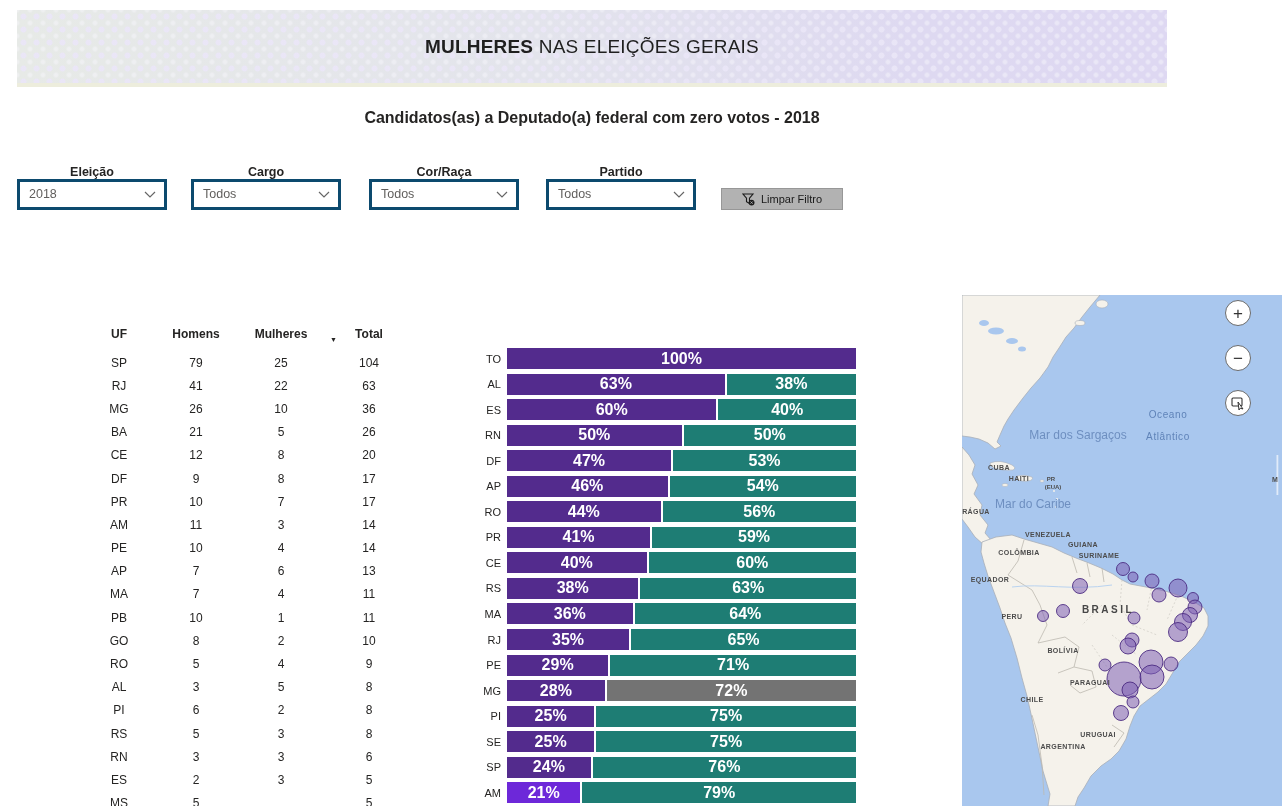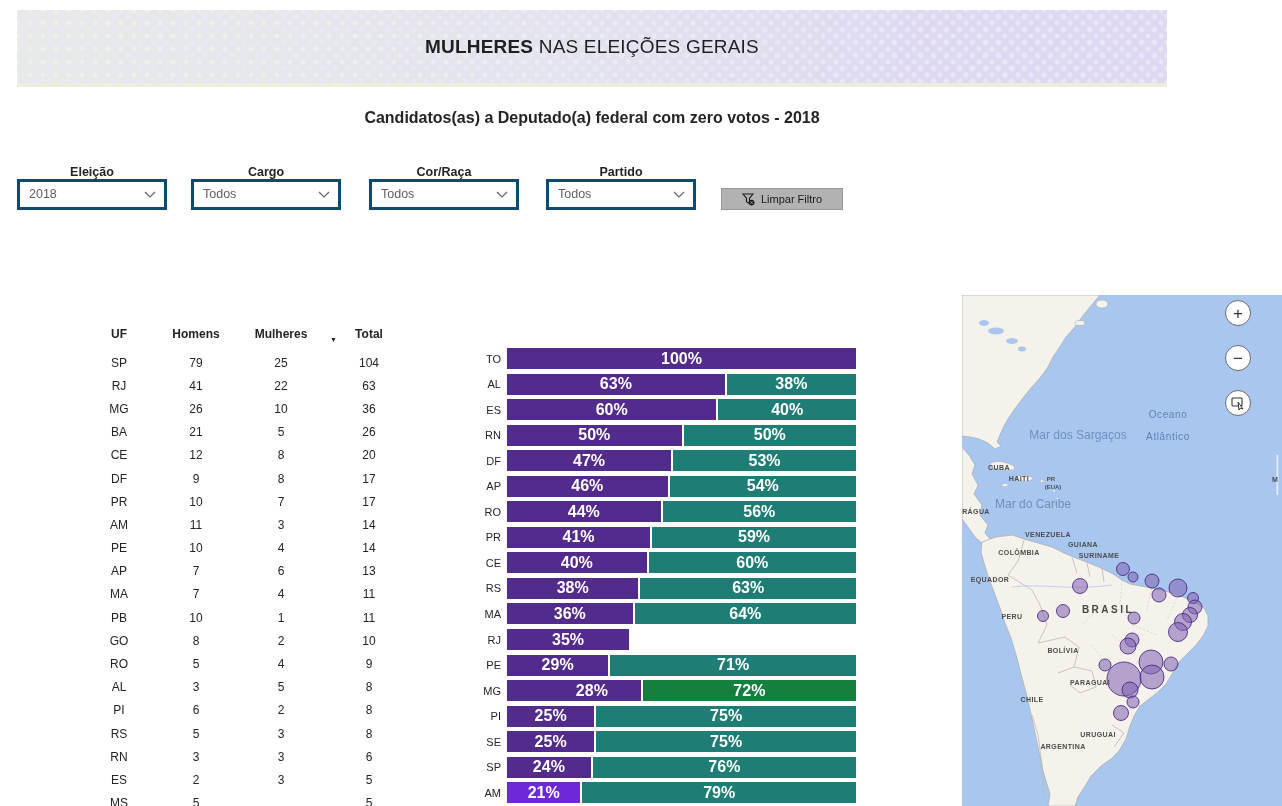--- a/index.html
+++ b/index.html
@@ -329,34 +329,35 @@
         <div class="cuf">MA</div>
         <div class="cbars">
           <div class="seg w" style="background: rgb(83, 43, 141); width: 36%;">36%</div>
           <div class="seg m" style="background: rgb(30, 125, 116);">64%</div>
         </div>
       </div>
       <div class="crow">
         <div class="cuf">RJ</div>
         <div class="cbars">
           <div class="seg w" style="background: rgb(83, 43, 141); width: 35%;">35%</div>
+          <div class="seg m" style="background: rgb(30, 125, 116);">65%</div>
         </div>
       </div>
       <div class="crow">
         <div class="cuf">PE</div>
         <div class="cbars">
           <div class="seg w" style="background: rgb(83, 43, 141); width: 29%;">29%</div>
           <div class="seg m" style="background: rgb(30, 125, 116);">71%</div>
         </div>
       </div>
       <div class="crow">
         <div class="cuf">MG</div>
         <div class="cbars">
-          <div class="seg w" style="background: rgb(83, 43, 141); width: 28%; padding-left: 36px;">28%</div>
-          <div class="seg m" style="background: #15803d;">72%</div>
+          <div class="seg w" style="background: rgb(83, 43, 141); width: 28%;">28%</div>
+          <div class="seg m" style="background: #737373;">72%</div>
         </div>
       </div>
       <div class="crow">
         <div class="cuf">PI</div>
         <div class="cbars">
           <div class="seg w" style="background: rgb(83, 43, 141); width: 25%;">25%</div>
           <div class="seg m" style="background: rgb(30, 125, 116);">75%</div>
         </div>
       </div>
       <div class="crow">

